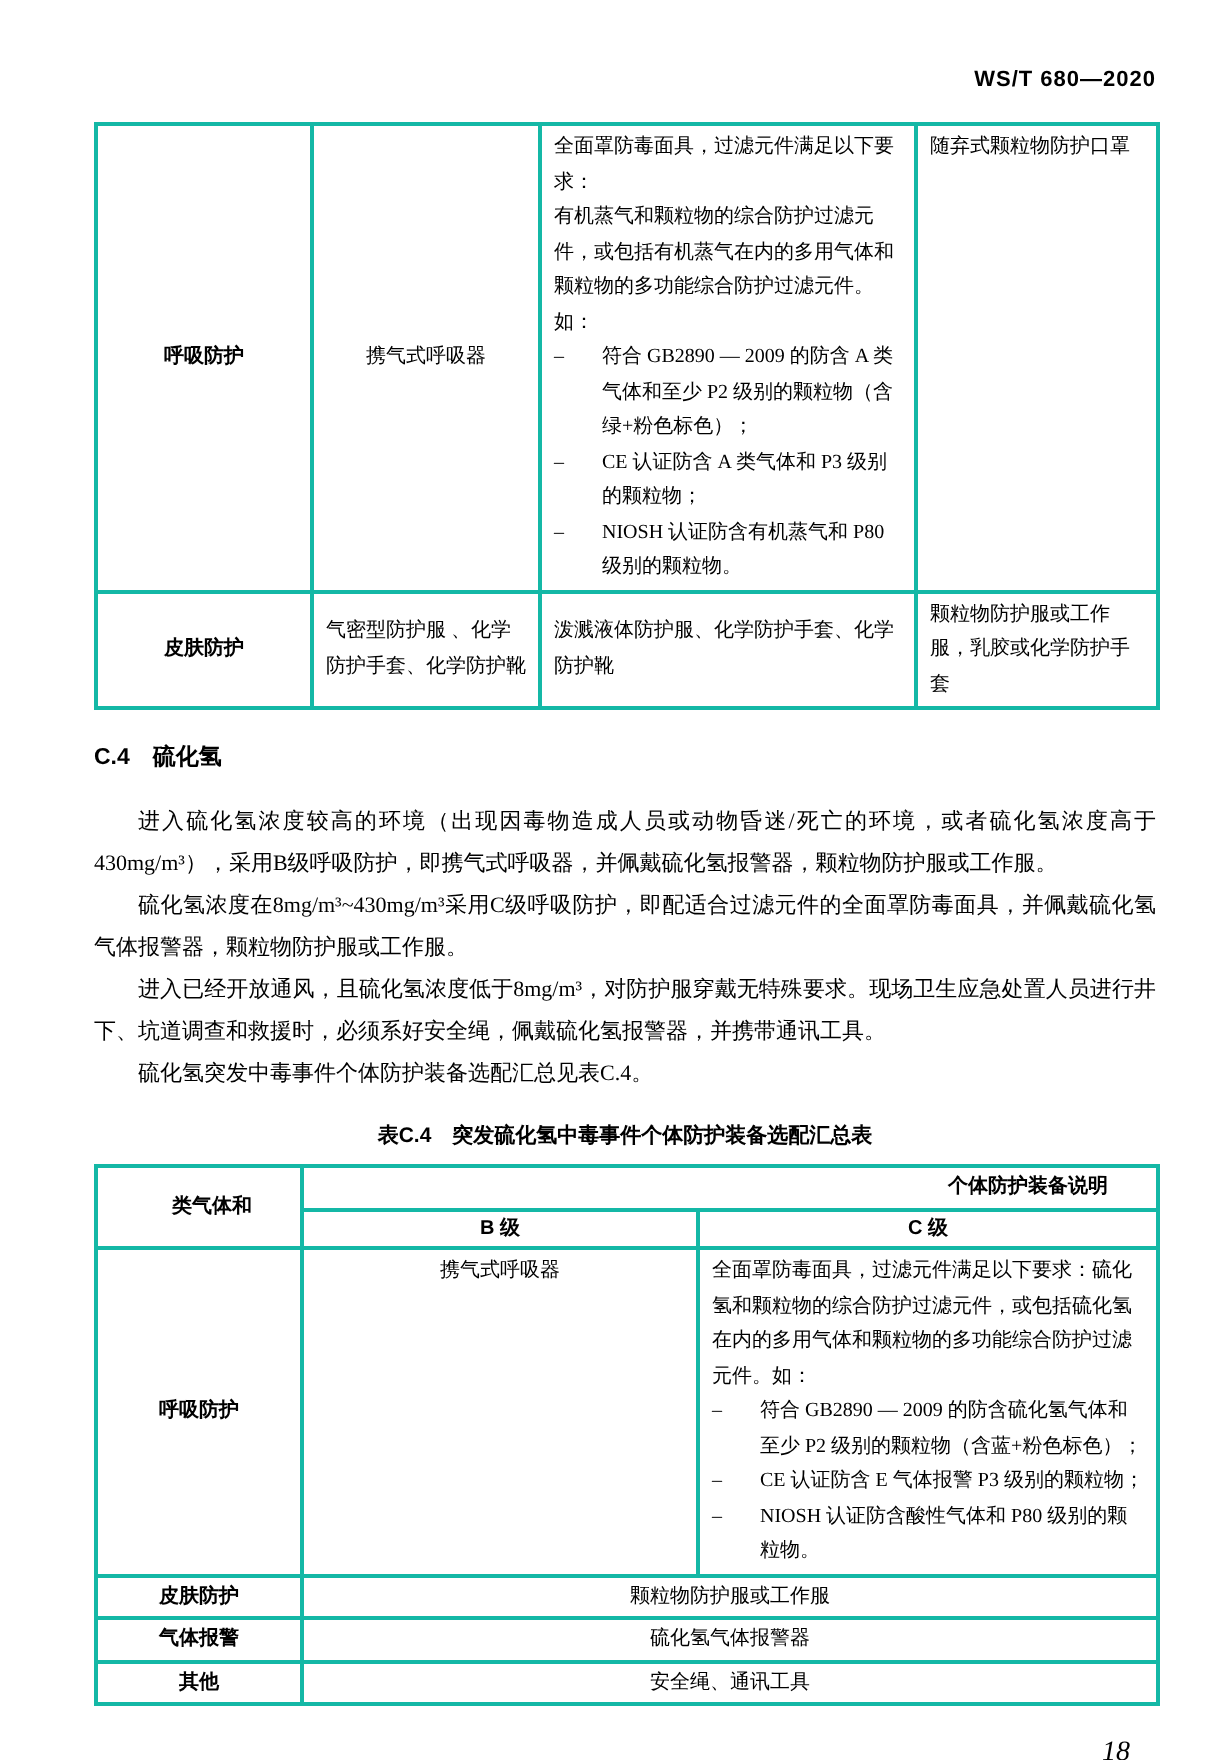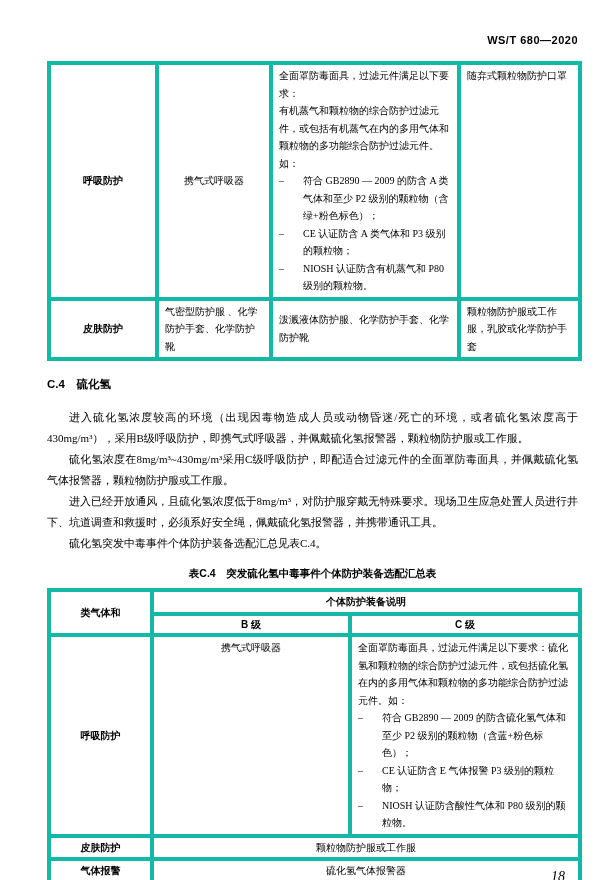--- a/index.html
+++ b/index.html
@@ -11,21 +11,21 @@
   .page { position:absolute; inset:0; padding:34px 36px 0 47px; }
 
   .doc-ref {
     text-align:right;
     font-family:"Liberation Sans","DejaVu Sans",sans-serif;
     font-weight:bold; font-size:11px; letter-spacing:.5px;
   }
 
   table { border-collapse:collapse; table-layout:fixed; width:531px; }
   td {
-    border:4px solid #14b8a6; font-size:10px; line-height:1.75;
+    border:2px solid #14b8a6; font-size:10px; line-height:1.75;
     padding:2px 6px; vertical-align:middle; word-break:break-word;
     text-align:left;
   }
   .t1, .t2 { border:2px solid #000; }
   .t1 { margin-top:15px; }
   .t1 tr.r1 td { border-bottom-width:2px; }
 
   .lbl {
     font-family:"Liberation Sans","DejaVu Sans",sans-serif;
     font-weight:bold; text-align:center;
@@ -48,21 +48,21 @@
   }
   .paras { margin-top:15px; }
   .para { font-size:11px; line-height:21px; text-indent:2em; text-align:justify; }
 
   .caption {
     text-align:center; margin:13px 0 7px;
     font-family:"Liberation Sans","DejaVu Sans",sans-serif;
     font-weight:bold; font-size:10.5px;
   }
 
-  .t2 tr.h td { height:21px; padding:1px 24px; }
+  .t2 tr.h td { height:21px; padding:1px 24px;text-align:right; }
   .t2 tr.h td.hdr { border-bottom-width:1px; }
   .t2 td.typecell { border-bottom-width:2px; }
   .t2 tr.h2 td { height:17px; padding:0 6px; border-bottom-width:2px; }
   .t2 tr.body td { border-bottom-width:2px; }
   .t2 tr.spanrow td { border-bottom-width:2px; height:19px; padding:1px 6px; }
   .t2 tr.spanrow td.val { text-align:center; }
 
   .page-num { position:absolute; top:869px; right:49px; font-size:14px;font-style:italic; }
 </style>
 </head>

